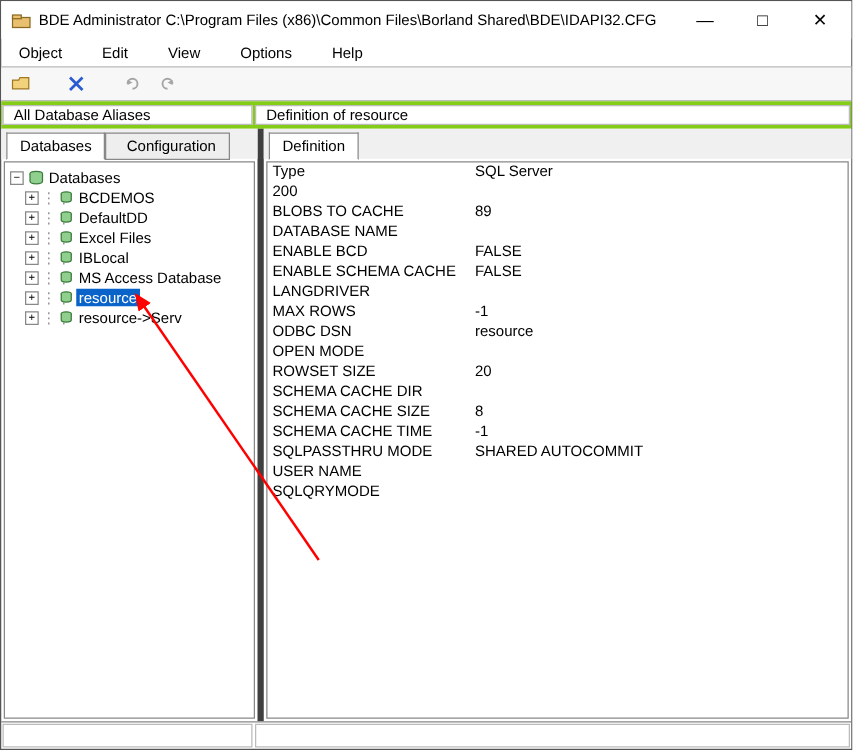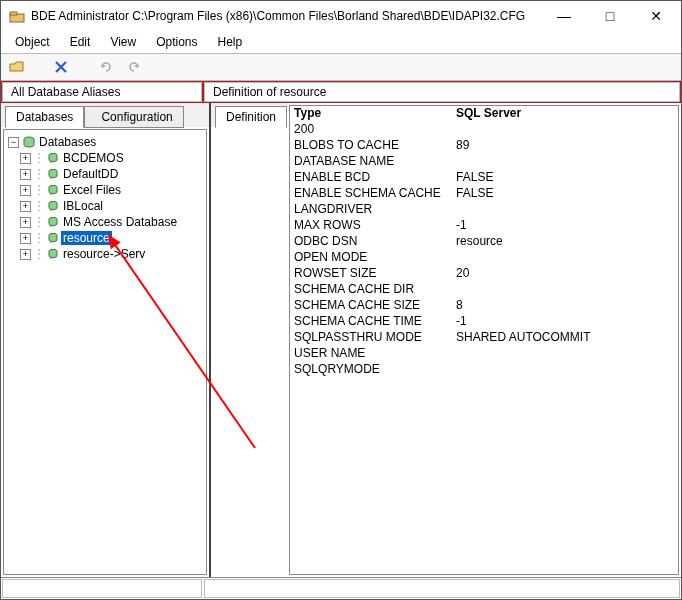--- a/index.html
+++ b/index.html
@@ -3,46 +3,46 @@
 <meta charset="utf-8">
 <style>
   * { box-sizing: border-box; font-family: "Segoe UI", Tahoma, sans-serif; }
   body { margin: 0; background: #fff; color: #000; font-size: 12px; }
   .window { width: 682px; height: 600px; border: 1px solid #555; display: flex; flex-direction: column; position: relative; }
   .titlebar { height: 30px; background: #fff; display: flex; align-items: center; padding: 0 2px; }
   .titlebar-icon { width: 16px; height: 16px; margin: 0 6px 0 6px; display:flex; align-items:center; justify-content:center;}
   .titlebar-text { flex: 1; font-size: 12px; white-space: nowrap; overflow: hidden; }
   .winbtns { display: flex; gap: 0; }
   .winbtn { width: 46px; height: 28px; display:flex;align-items:center;justify-content:center; font-size:14px;}
-  .menubar { height: 22px; display: flex; align-items:center; padding: 0 6px; gap: 4px; }
+  .menubar { height: 22px; display: flex; align-items:center; padding: 0 6px; gap: 16px; }
   .menubar span { padding: 2px 8px; }
   .toolbar { height: 28px; display: flex; align-items:center; padding: 0 4px; gap: 6px; border-top:1px solid #bbb; border-bottom:1px solid #bbb; background:#f7f7f7;}
   .tbtn { width: 24px; height: 22px; display:flex; align-items:center; justify-content:center; }
-  .infobar { height: 22px; display: flex; background:#b91c1c; }
+  .infobar { height: 22px; display: flex; background:#84cc16;align-items:center; }
   .infobar-cell { display:flex; align-items:center; padding: 0 8px; border:1px solid #bbb; margin:1px; background:#fff;}
   .infobar-left { width: 200px; }
   .infobar-right { flex:1; }
   .body { flex:1; display:flex; min-height:0; }
-  .leftpanel { width: 210px; border-right:2px solid #404040; display:flex; flex-direction:column; }
-  .rightpanel { flex:1; display:flex; }
+  .leftpanel { width: 210px; border-right:5px solid #404040; display:flex; flex-direction:column; }
+  .rightpanel { flex:1; display:flex; flex-direction:column; }
   .tabrow { height: 24px; display:flex; align-items:flex-end; padding-left:4px; background:#f0f0f0;}
   .tab { padding: 3px 10px; border:1px solid #888; background:#fff; border-bottom:1px solid #fff; position:relative; top:1px; font-size:12px;}
   .tab.inactive { background:#eee; border-bottom:1px solid #888;padding-left:16px;}
   .tree { flex:1; background:#fff; border:1px solid #888; margin:2px; padding:4px 0 0 4px; overflow:auto; font-size:12px;}
   .tree-row { display:flex; align-items:center; height:16px; }
   .expander { width:11px; height:11px; border:1px solid #888; margin-right:2px; display:flex;align-items:center;justify-content:center; font-size:9px; line-height:1; }
   .dots { width:12px; color:#999; text-align:center;}
   .treelabel { padding:0 2px; }
   .treelabel.selected { background:#0a63c9; color:#fff; }
   .icon16 { width:16px; height:14px; display:flex;align-items:center;justify-content:center; font-size:11px;}
   .propgrid { flex:1; border:1px solid #888; margin:2px; background:#fff; overflow:auto;}
   .prop-row { display:flex; height:16px; font-size:12px;}
   .prop-key { width: 162px; padding-left:4px; }
   .prop-val { flex:1; padding-left:4px; }
-  .prop-row.header .prop-key, .prop-row.header .prop-val { font-weight:bold; }
+  .prop-row.header .prop-key, .prop-row.header .prop-val { font-weight:normal; }
   .statusbar { height:22px; border-top:1px solid #888; display:flex;}
   .status-cell { border:1px solid #bbb; margin:1px; }
   .arrow-overlay { position:absolute; pointer-events:none; left:0; top:0; }
 </style>
 </head>
 <body>
 
 <div class="window">
 
   <div class="titlebar">

